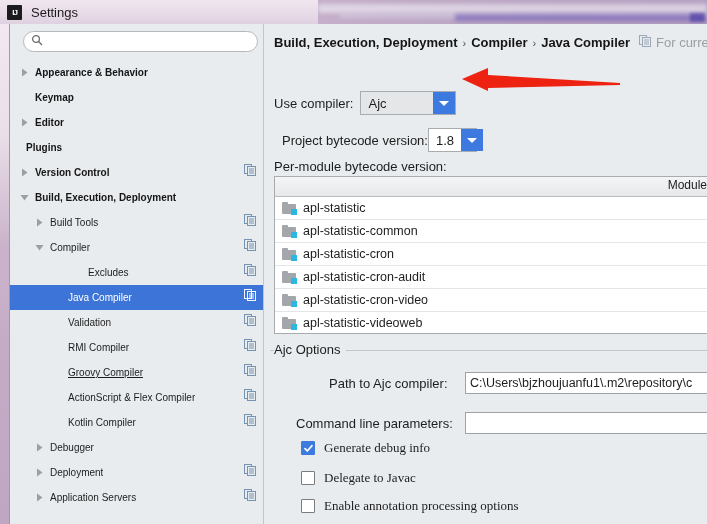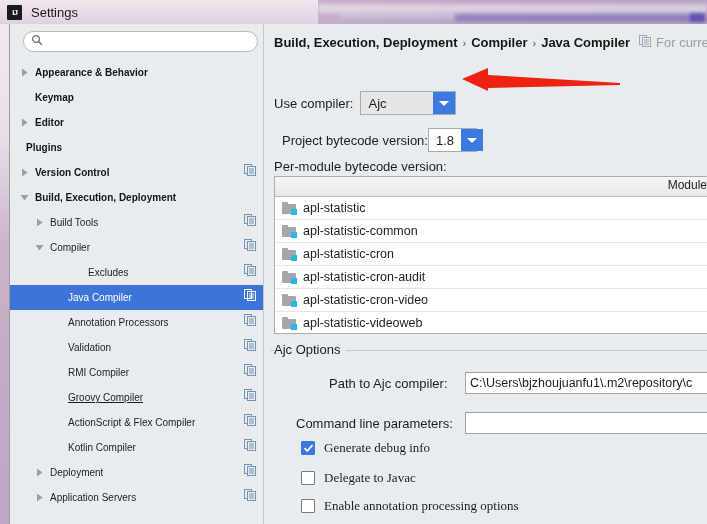--- a/index.html
+++ b/index.html
@@ -298,83 +298,80 @@
           <span class="copyico"><svg width="12" height="12" viewBox="0 0 12 12">
               <rect x="0.5" y="0.5" width="7" height="9" fill="none" stroke="#ffffff" stroke-width="1"></rect>
               <rect x="3.5" y="2.5" width="8" height="9" fill="none" stroke="#ffffff" stroke-width="1"></rect>
               <line x1="5" y1="5" x2="10" y2="5" stroke="#ffffff" stroke-width="1"></line>
               <line x1="5" y1="7" x2="10" y2="7" stroke="#ffffff" stroke-width="1"></line>
               <line x1="5" y1="9" x2="10" y2="9" stroke="#ffffff" stroke-width="1"></line>
             </svg></span>
         </div>
         <div class="tnode lvl2" style="padding-left: 42px;">
           <span class="tw"></span>
-          <span class="tlabel" style="margin-left: 4px;">Annotation Processors</span>
+          <span class="tlabel" style="margin-left: 4px;">Validation</span>
           <span class="copyico"><svg width="12" height="12" viewBox="0 0 12 12">
               <rect x="0.5" y="0.5" width="7" height="9" fill="#e8ecef" stroke="#6f8faf" stroke-width="1"></rect>
               <rect x="3.5" y="2.5" width="8" height="9" fill="#e8ecef" stroke="#6f8faf" stroke-width="1"></rect>
               <line x1="5" y1="5" x2="10" y2="5" stroke="#6f8faf" stroke-width="1"></line>
               <line x1="5" y1="7" x2="10" y2="7" stroke="#6f8faf" stroke-width="1"></line>
               <line x1="5" y1="9" x2="10" y2="9" stroke="#6f8faf" stroke-width="1"></line>
             </svg></span>
         </div>
         <div class="tnode lvl2" style="padding-left: 42px;">
           <span class="tw"></span>
-          <span class="tlabel" style="margin-left: 4px;">Validation</span>
+          <span class="tlabel" style="margin-left: 4px;">RMI Compiler</span>
+          <span class="copyico"><svg width="12" height="12" viewBox="0 0 12 12">
+              <rect x="0.5" y="0.5" width="7" height="9" fill="#e8ecef" stroke="#6f8faf" stroke-width="1"></rect>
+              <rect x="3.5" y="2.5" width="8" height="9" fill="#e8ecef" stroke="#6f8faf" stroke-width="1"></rect>
+              <line x1="5" y1="5" x2="10" y2="5" stroke="#6f8faf" stroke-width="1"></line>
+              <line x1="5" y1="7" x2="10" y2="7" stroke="#6f8faf" stroke-width="1"></line>
+              <line x1="5" y1="9" x2="10" y2="9" stroke="#6f8faf" stroke-width="1"></line>
+            </svg></span>
+        </div>
+        <div class="tnode lvl2" style="padding-left: 42px; text-decoration: underline;">
+          <span class="tw"></span>
+          <span class="tlabel" style="margin-left: 4px;">Groovy Compiler</span>
           <span class="copyico"><svg width="12" height="12" viewBox="0 0 12 12">
               <rect x="0.5" y="0.5" width="7" height="9" fill="#e8ecef" stroke="#6f8faf" stroke-width="1"></rect>
               <rect x="3.5" y="2.5" width="8" height="9" fill="#e8ecef" stroke="#6f8faf" stroke-width="1"></rect>
               <line x1="5" y1="5" x2="10" y2="5" stroke="#6f8faf" stroke-width="1"></line>
               <line x1="5" y1="7" x2="10" y2="7" stroke="#6f8faf" stroke-width="1"></line>
               <line x1="5" y1="9" x2="10" y2="9" stroke="#6f8faf" stroke-width="1"></line>
             </svg></span>
         </div>
         <div class="tnode lvl2" style="padding-left: 42px;">
           <span class="tw"></span>
-          <span class="tlabel" style="margin-left: 4px;">RMI Compiler</span>
-          <span class="copyico"><svg width="12" height="12" viewBox="0 0 12 12">
-              <rect x="0.5" y="0.5" width="7" height="9" fill="#e8ecef" stroke="#6f8faf" stroke-width="1"></rect>
-              <rect x="3.5" y="2.5" width="8" height="9" fill="#e8ecef" stroke="#6f8faf" stroke-width="1"></rect>
-              <line x1="5" y1="5" x2="10" y2="5" stroke="#6f8faf" stroke-width="1"></line>
-              <line x1="5" y1="7" x2="10" y2="7" stroke="#6f8faf" stroke-width="1"></line>
-              <line x1="5" y1="9" x2="10" y2="9" stroke="#6f8faf" stroke-width="1"></line>
-            </svg></span>
-        </div>
-        <div class="tnode lvl2" style="padding-left: 42px; text-decoration: underline;">
-          <span class="tw"></span>
-          <span class="tlabel" style="margin-left: 4px;">Groovy Compiler</span>
+          <span class="tlabel" style="margin-left: 4px;">ActionScript &amp; Flex Compiler</span>
           <span class="copyico"><svg width="12" height="12" viewBox="0 0 12 12">
               <rect x="0.5" y="0.5" width="7" height="9" fill="#e8ecef" stroke="#6f8faf" stroke-width="1"></rect>
               <rect x="3.5" y="2.5" width="8" height="9" fill="#e8ecef" stroke="#6f8faf" stroke-width="1"></rect>
               <line x1="5" y1="5" x2="10" y2="5" stroke="#6f8faf" stroke-width="1"></line>
               <line x1="5" y1="7" x2="10" y2="7" stroke="#6f8faf" stroke-width="1"></line>
               <line x1="5" y1="9" x2="10" y2="9" stroke="#6f8faf" stroke-width="1"></line>
             </svg></span>
         </div>
         <div class="tnode lvl2" style="padding-left: 42px;">
           <span class="tw"></span>
-          <span class="tlabel" style="margin-left: 4px;">ActionScript &amp; Flex Compiler</span>
-          <span class="copyico"><svg width="12" height="12" viewBox="0 0 12 12">
-              <rect x="0.5" y="0.5" width="7" height="9" fill="#e8ecef" stroke="#6f8faf" stroke-width="1"></rect>
-              <rect x="3.5" y="2.5" width="8" height="9" fill="#e8ecef" stroke="#6f8faf" stroke-width="1"></rect>
-              <line x1="5" y1="5" x2="10" y2="5" stroke="#6f8faf" stroke-width="1"></line>
-              <line x1="5" y1="7" x2="10" y2="7" stroke="#6f8faf" stroke-width="1"></line>
-              <line x1="5" y1="9" x2="10" y2="9" stroke="#6f8faf" stroke-width="1"></line>
-            </svg></span>
-        </div>
-        <div class="tnode lvl2" style="padding-left: 42px;">
-          <span class="tw"></span>
           <span class="tlabel" style="margin-left: 4px;">Kotlin Compiler</span>
           <span class="copyico"><svg width="12" height="12" viewBox="0 0 12 12">
               <rect x="0.5" y="0.5" width="7" height="9" fill="#e8ecef" stroke="#6f8faf" stroke-width="1"></rect>
               <rect x="3.5" y="2.5" width="8" height="9" fill="#e8ecef" stroke="#6f8faf" stroke-width="1"></rect>
               <line x1="5" y1="5" x2="10" y2="5" stroke="#6f8faf" stroke-width="1"></line>
               <line x1="5" y1="7" x2="10" y2="7" stroke="#6f8faf" stroke-width="1"></line>
               <line x1="5" y1="9" x2="10" y2="9" stroke="#6f8faf" stroke-width="1"></line>
             </svg></span>
+        </div>
+        <div class="tnode lvl1" style="padding-left: 24px;">
+          <span class="tw">
+            <svg width="9" height="9" viewBox="0 0 9 9">
+              <polygon points="2,0.5 7.5,4.5 2,8.5" fill="#9b9fa3"></polygon>
+            </svg>
+          </span>
+          <span class="tlabel" style="margin-left: 4px;">Debugger</span>
         </div>
         <div class="tnode lvl1" style="padding-left: 24px;">
           <span class="tw">
             <svg width="9" height="9" viewBox="0 0 9 9">
               <polygon points="2,0.5 7.5,4.5 2,8.5" fill="#9b9fa3"></polygon>
             </svg>
           </span>
           <span class="tlabel" style="margin-left: 4px;">Deployment</span>
           <span class="copyico"><svg width="12" height="12" viewBox="0 0 12 12">
               <rect x="0.5" y="0.5" width="7" height="9" fill="#e8ecef" stroke="#6f8faf" stroke-width="1"></rect>

